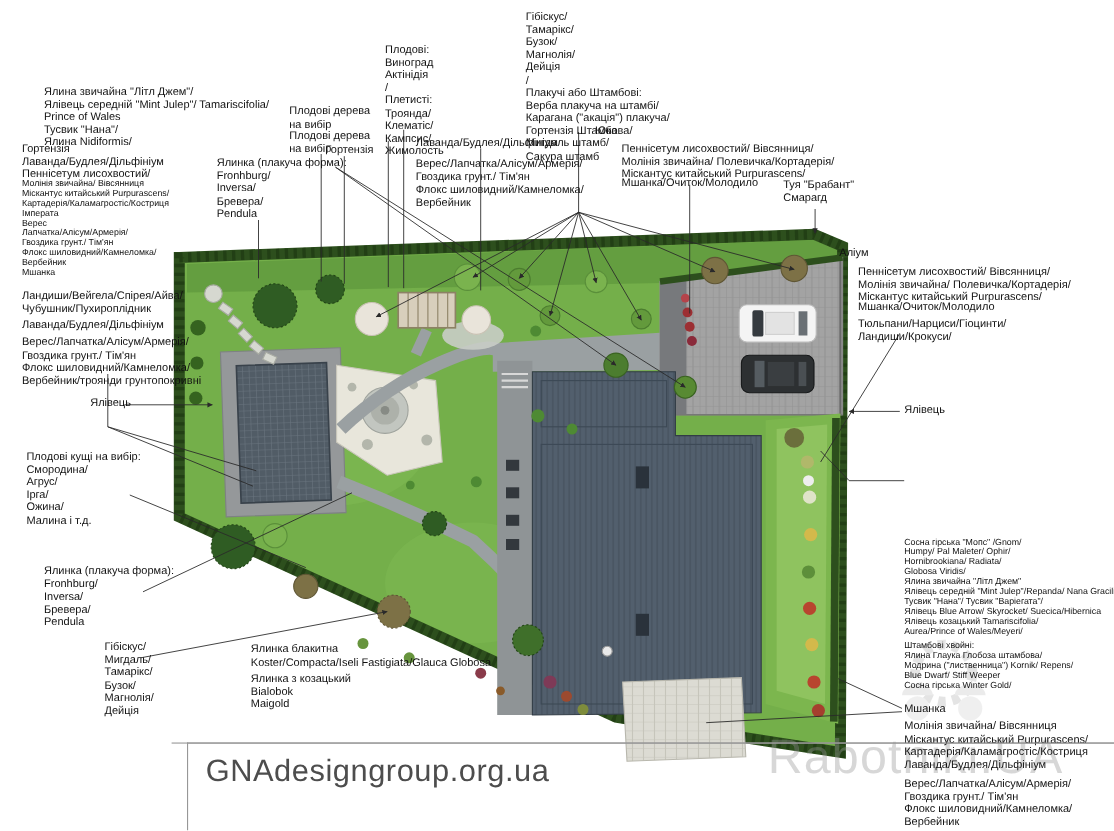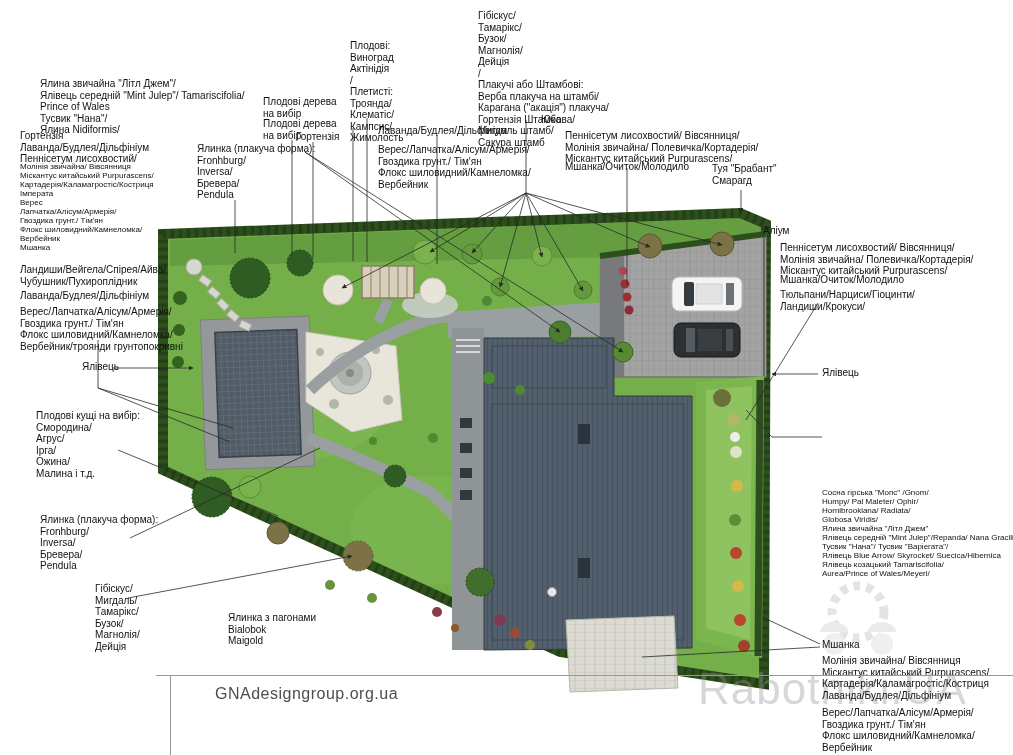--- a/index.html
+++ b/index.html
@@ -8,21 +8,21 @@
   .plan-svg{position:absolute;left:0;top:0;z-index:1;}
   .watermark{position:absolute;z-index:2;pointer-events:none;}
   .wm-text{position:absolute;left:698px;top:664px;font-size:44px;font-weight:normal;
            color:rgba(150,150,150,.38);letter-spacing:1px;white-space:pre;}
   .lbl{position:absolute;z-index:3;font-size:10px;line-height:1.15;color:#111;white-space:pre;}
   .tight{font-size:8px;line-height:1.12;}
   .sheet-line{position:absolute;z-index:2;left:156px;top:675px;width:857px;height:0;
               border-top:1px solid #979797;}
   .footer-box{position:absolute;z-index:3;left:170px;top:675px;width:843px;height:80px;
               border-left:1px solid #979797;border-top:1px solid #979797;}
-  .site{position:absolute;left:16px;top:9px;font-size:16px;color:#4d4d4d;letter-spacing:.5px;margin-left:28px;}
+  .site{position:absolute;left:16px;top:9px;font-size:28px;color:#4d4d4d;letter-spacing:.5px;}
 </style>
 </head>
 <body>
 
 <div class="canvas">
 
   <svg class="plan-svg" width="1013" height="755" viewBox="0 0 1013 755">
     <defs>
       <marker id="arw" markerWidth="7" markerHeight="7" refX="5.5" refY="3" orient="auto">
         <path d="M0,0 L6,3 L0,6 Z" fill="#2a2a2a"></path>
@@ -262,38 +262,40 @@
 Вербейник
 Мшанка</div>
   <div class="lbl" style="left:20px;top:264px">Ландиши/Вейгела/Спірея/Айва/
 Чубушник/Пухироплідник</div>
   <div class="lbl" style="left:20px;top:290px">Лаванда/Будлея/Дільфініум</div>
   <div class="lbl" style="left:20px;top:306px">Верес/Лапчатка/Алісум/Армерія/
 Гвоздика грунт./ Тім'ян
 Флокс шиловидний/Камнеломка/
 Вербейник/троянди грунтопокривні</div>
   <div class="lbl" style="left:82px;top:361px">Ялівець</div>
-  <div class="lbl" style="left:36px;top:410px">Плодові кущі на вибір:
+  <div class="lbl" style="left:24px;top:410px">Плодові кущі на вибір:
 Смородина/
 Агрус/
 Ірга/
 Ожина/
 Малина і т.д.</div>
   <div class="lbl" style="left:40px;top:514px">Ялинка (плакуча форма):
 Fronhburg/
 Inversa/
 Бревера/
 Pendula</div>
   <div class="lbl" style="left:95px;top:583px">Гібіскус/
 Мигдаль/
 Тамарікс/
 Бузок/
 Магнолія/
 Дейція</div>
-  <div class="lbl" style="left:228px;top:612px">Ялинка з пагонами
+  <div class="lbl" style="left:228px;top:585px">Ялинка блакитна
+Koster/Compacta/Iseli Fastigiata/Glauca Globosa</div>
+  <div class="lbl" style="left:228px;top:612px">Ялинка з козацький
 Bialobok
 Maigold</div>
   <div class="lbl" style="left:197px;top:143px">Ялинка (плакуча форма):
 Fronhburg/
 Inversa/
 Бревера/
 Pendula</div>
   <div class="lbl" style="left:263px;top:96px">Плодові дерева
 на вибір</div>
   <div class="lbl" style="left:263px;top:118px">Плодові дерева
@@ -343,20 +345,25 @@
   <div class="lbl tight" style="left:822px;top:489px">Сосна гірська "Мопс" /Gnom/
 Humpy/ Pal Maleter/ Ophir/
 Hornibrookiana/ Radiata/
 Globosa Viridis/
 Ялина звичайна "Літл Джем"
 Ялівець середній "Mint Julep"/Repanda/ Nana Gracilis
 Тусвик "Нана"/ Тусвик "Варіегата"/
 Ялівець Blue Arrow/ Skyrocket/ Suecica/Hibernica
 Ялівець козацький Tamariscifolia/
 Aurea/Prince of Wales/Meyeri/</div>
+  <div class="lbl tight" style="left:822px;top:583px">Штамбові хвойні:
+Ялина Глаука Глобоза штамбова/
+Модрина ("лиственница") Kornik/ Repens/
+Blue Dwarf/ Stiff Weeper
+Сосна гірська Winter Gold/</div>
   <div class="lbl" style="left:822px;top:639px">Мшанка</div>
   <div class="lbl" style="left:822px;top:655px">Молінія звичайна/ Вівсянниця
 Міскантус китайський Purpurascens/
 Картадерія/Каламагростіс/Костриця</div>
   <div class="lbl" style="left:822px;top:690px">Лаванда/Будлея/Дільфініум</div>
   <div class="lbl" style="left:822px;top:707px">Верес/Лапчатка/Алісум/Армерія/
 Гвоздика грунт./ Тім'ян
 Флокс шиловидний/Камнеломка/
 Вербейник</div>
 

